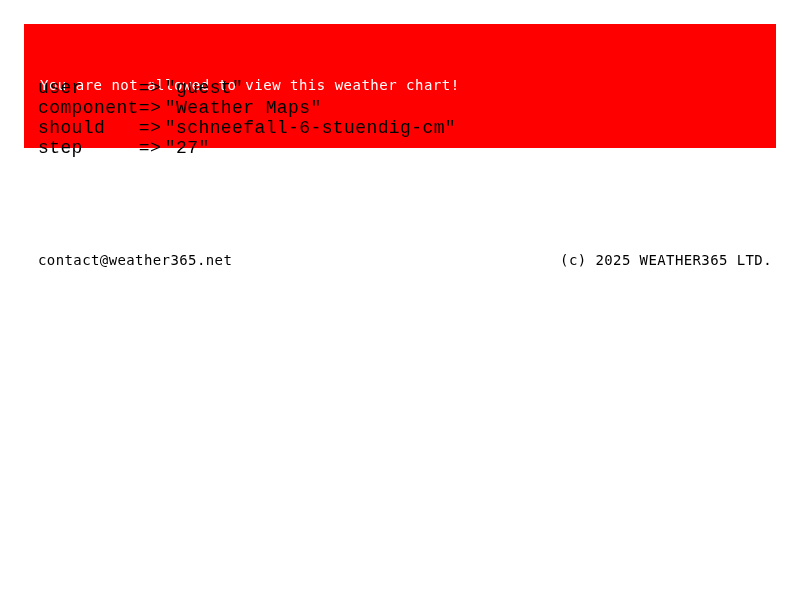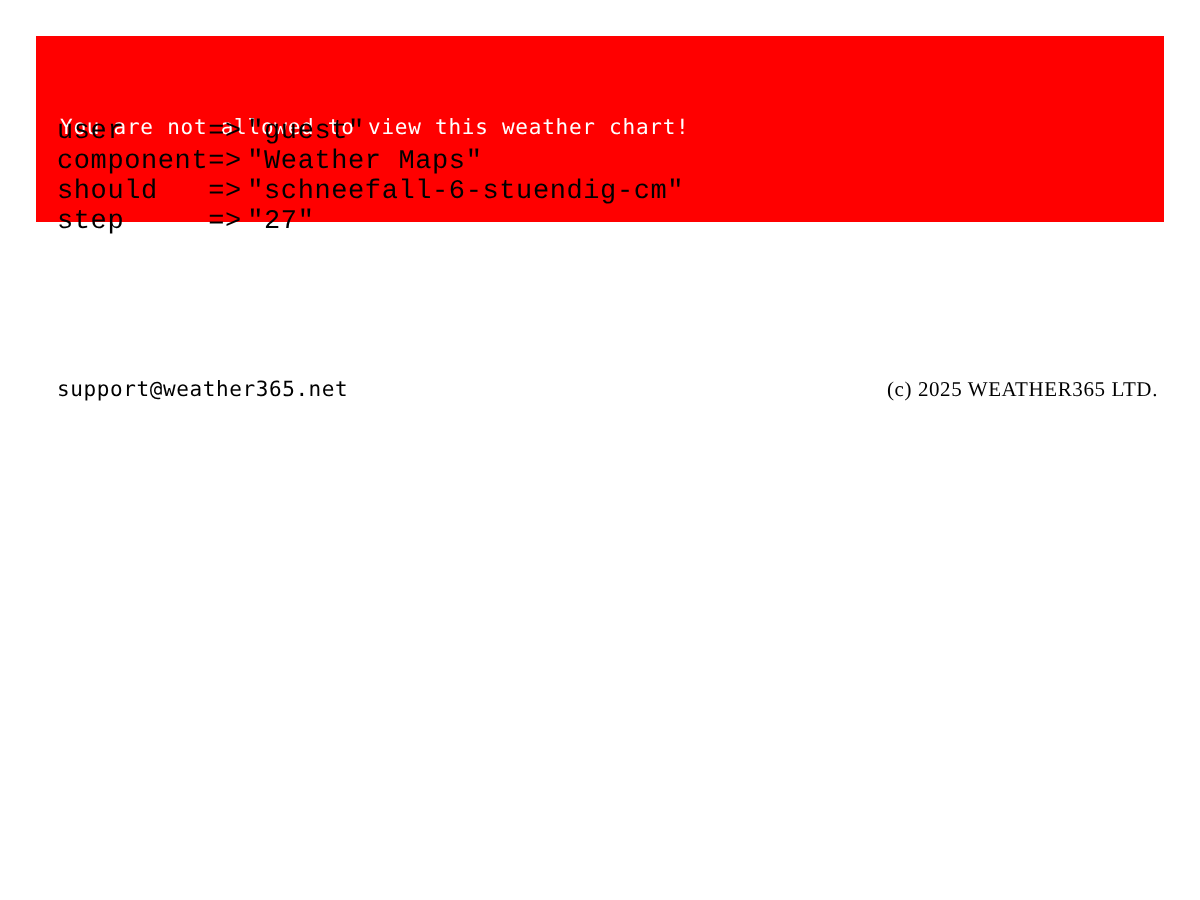--- a/index.html
+++ b/index.html
@@ -78,21 +78,20 @@
     letter-spacing: 0.4px;
     display: flex;
     justify-content: space-between;
     align-items: baseline;
   }
   .footer-left {
     white-space: pre;
   }
   .footer-right {
     white-space: pre;
-    font-family: Liberation Serif, serif;
   }
 </style>
 </head>
 <body>
 
 <div class="page">
 
   <div class="banner banner-error">
     <div>You are not allowed to view this weather chart!</div>
   </div>
@@ -119,17 +118,17 @@
           <td class="p-key">step</td>
           <td class="p-arrow">=&gt;</td>
           <td class="p-val">"27"</td>
         </tr>
       </tbody>
     </table>
   </div>
 
 
   <div class="footer">
-    <div class="footer-left">support@weather365.net</div>
+    <div class="footer-left">contact@weather365.net</div>
     <div class="footer-right">(c) 2025 WEATHER365 LTD.</div>
   </div>
 
 </div>
 
 </body></html>

